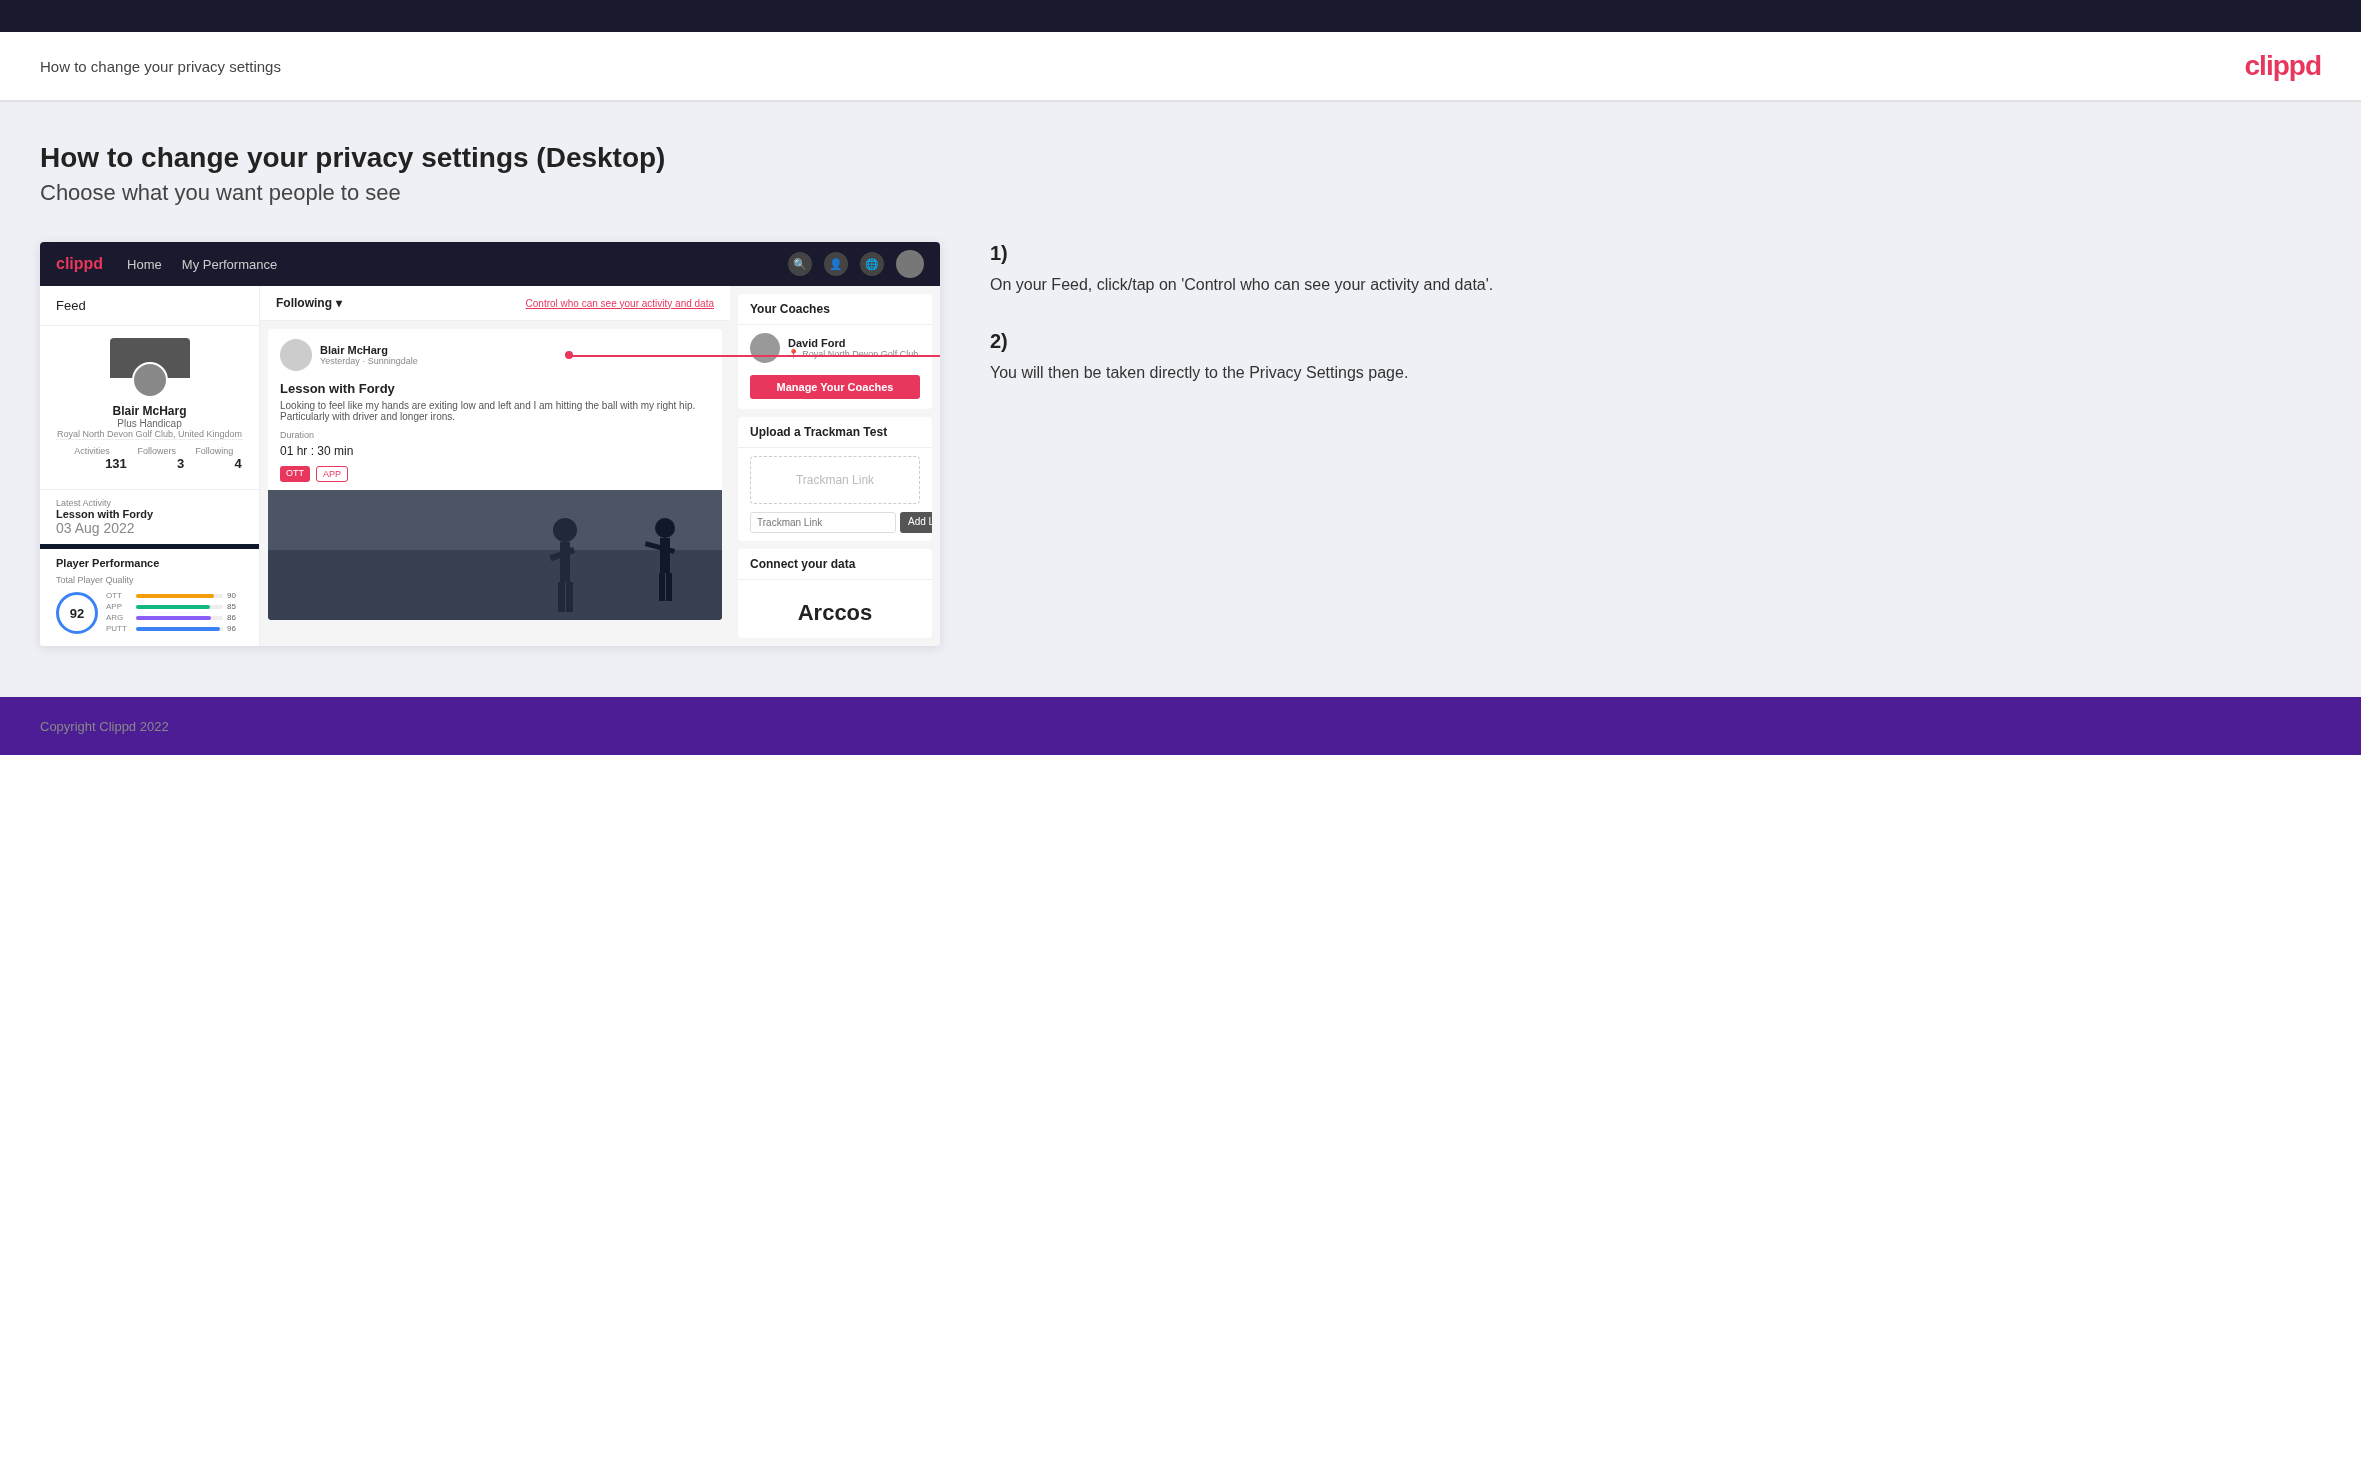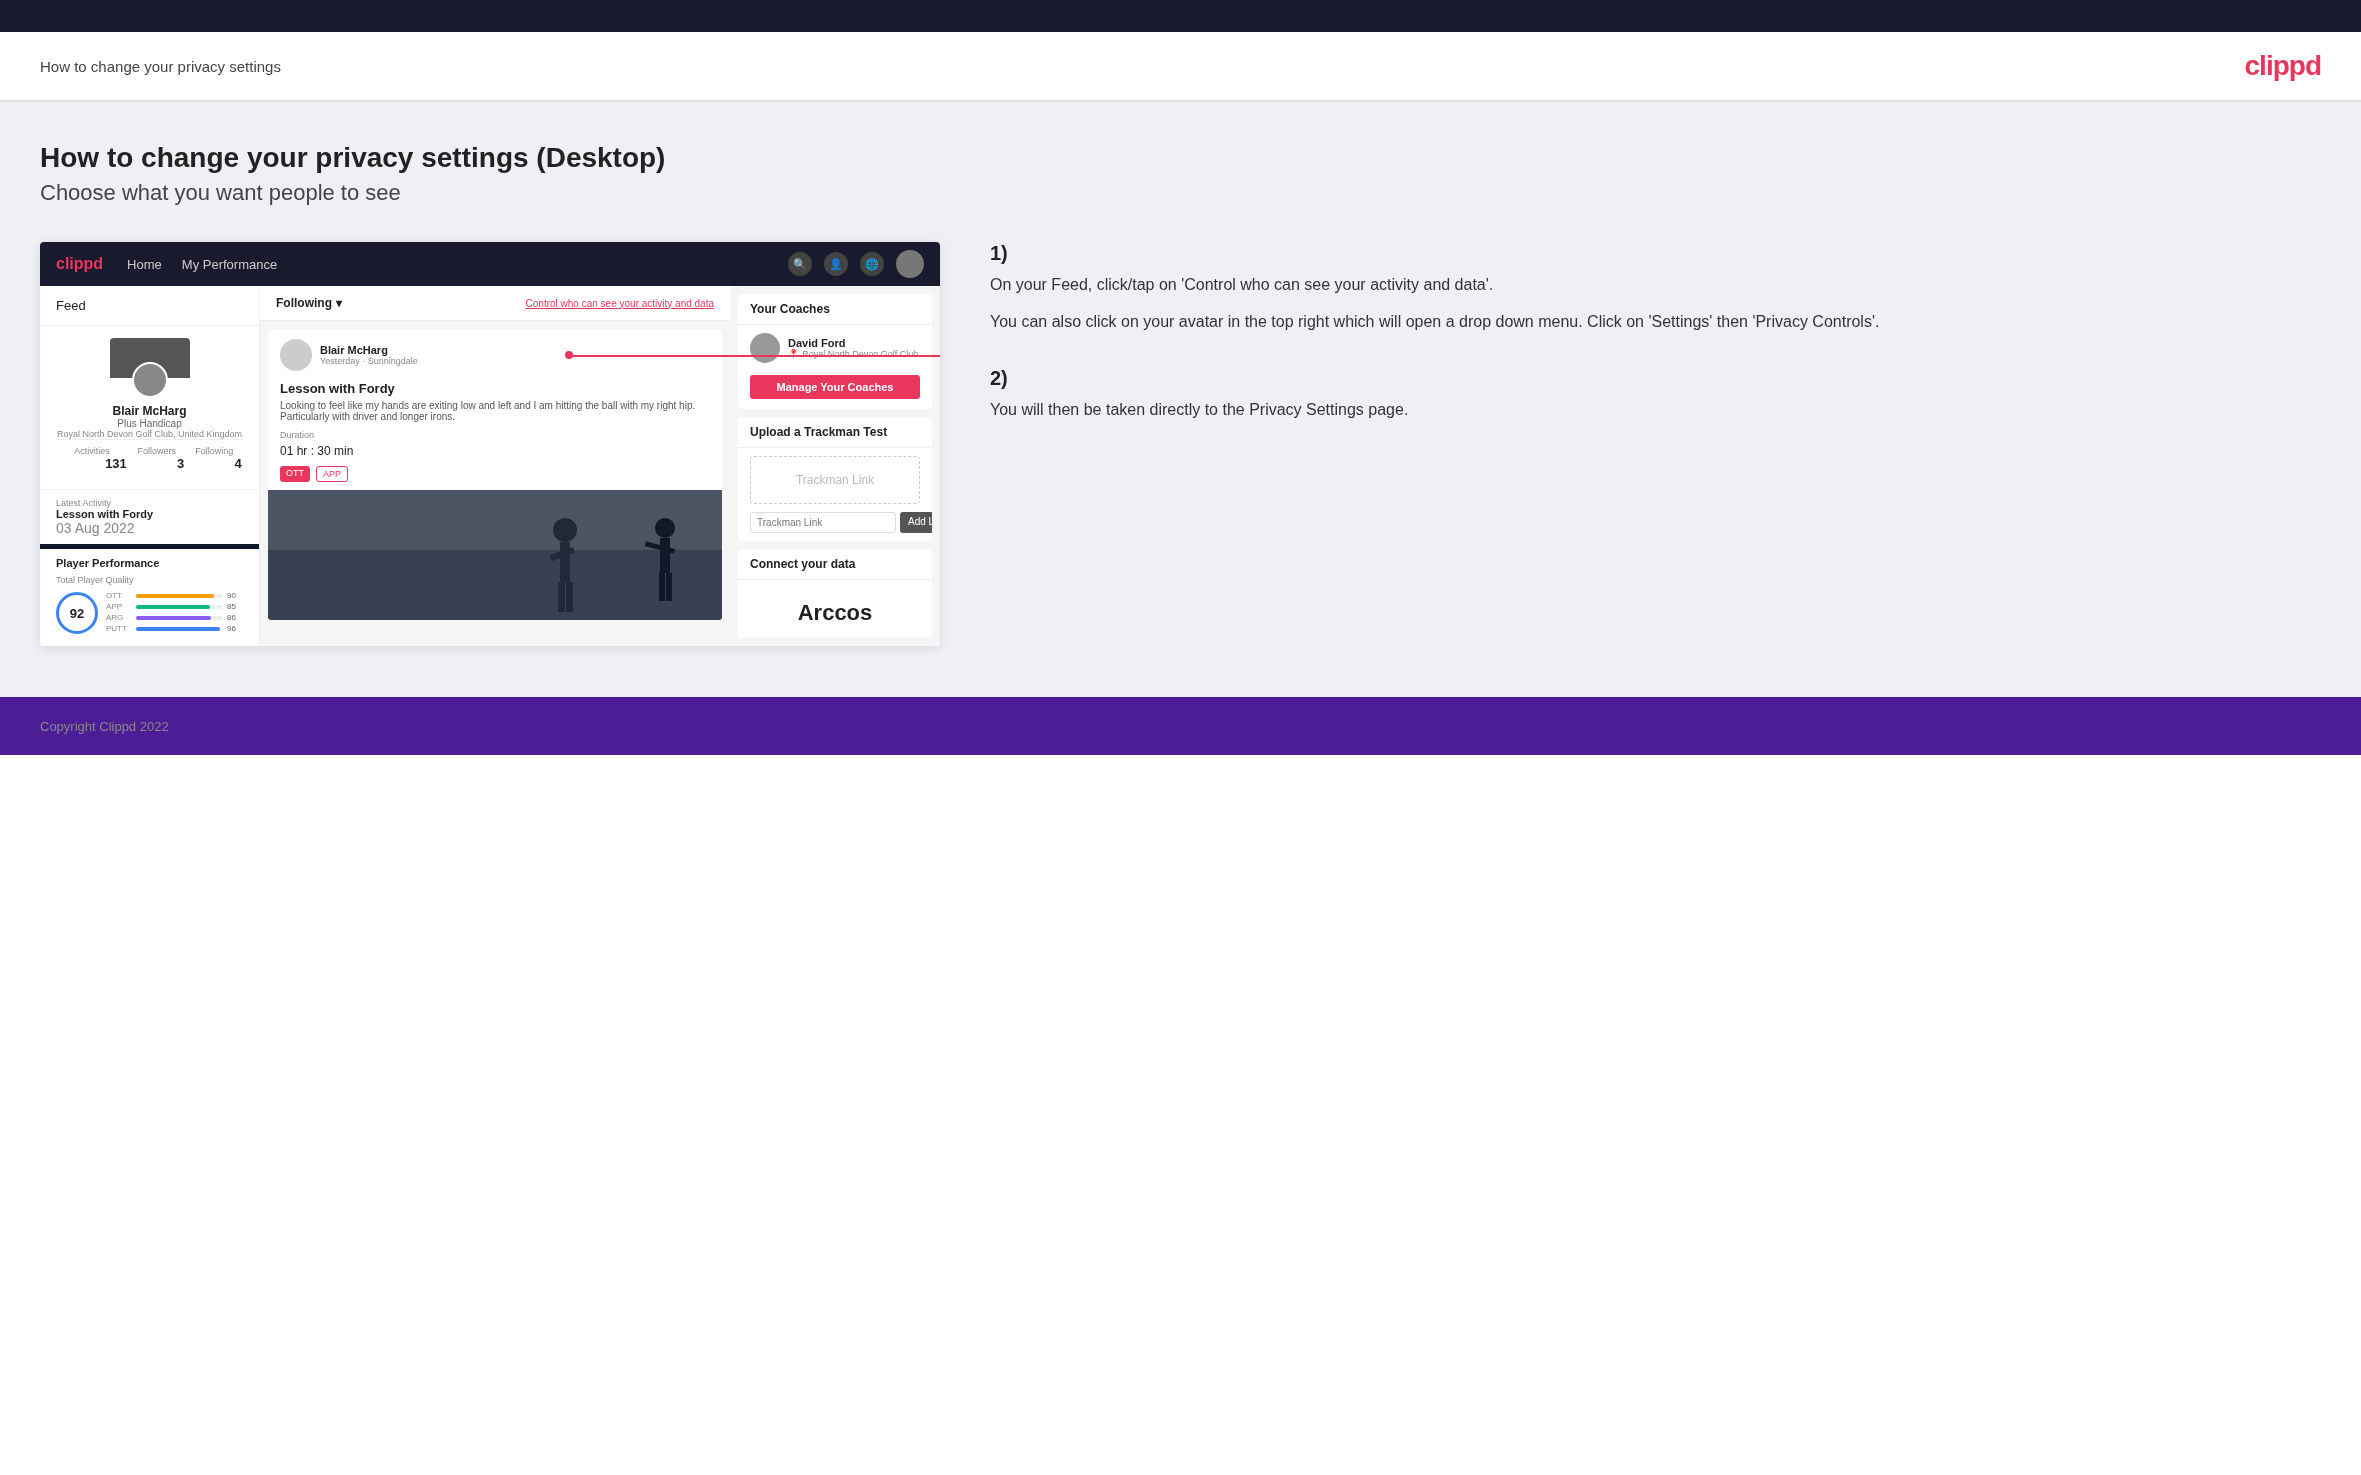--- a/index.html
+++ b/index.html
@@ -725,21 +725,20 @@
 
         </div>
       </div>
     </div>
 
     <div class="steps-container">
       <div class="step">
         <div class="step-number">1)</div>
         <div class="step-text">
           <p>On your Feed, click/tap on 'Control who can see your activity and data'.</p>
-          <p>You can also click on your avatar in the top right which will open a drop down menu. Click on 'Settings' then 'Privacy Controls'.</p>
         </div>
       </div>
       <div class="step">
         <div class="step-number">2)</div>
         <div class="step-text">
           <p>You will then be taken directly to the Privacy Settings page.</p>
         </div>
       </div>
     </div>
 

